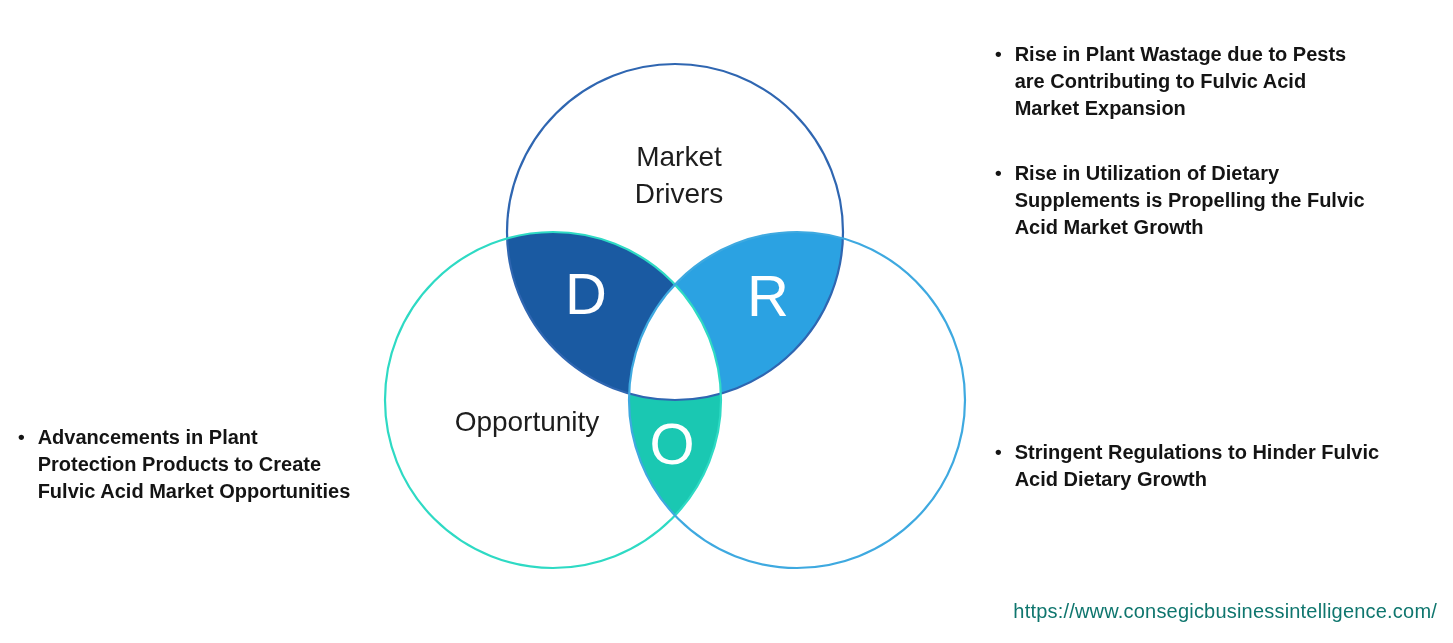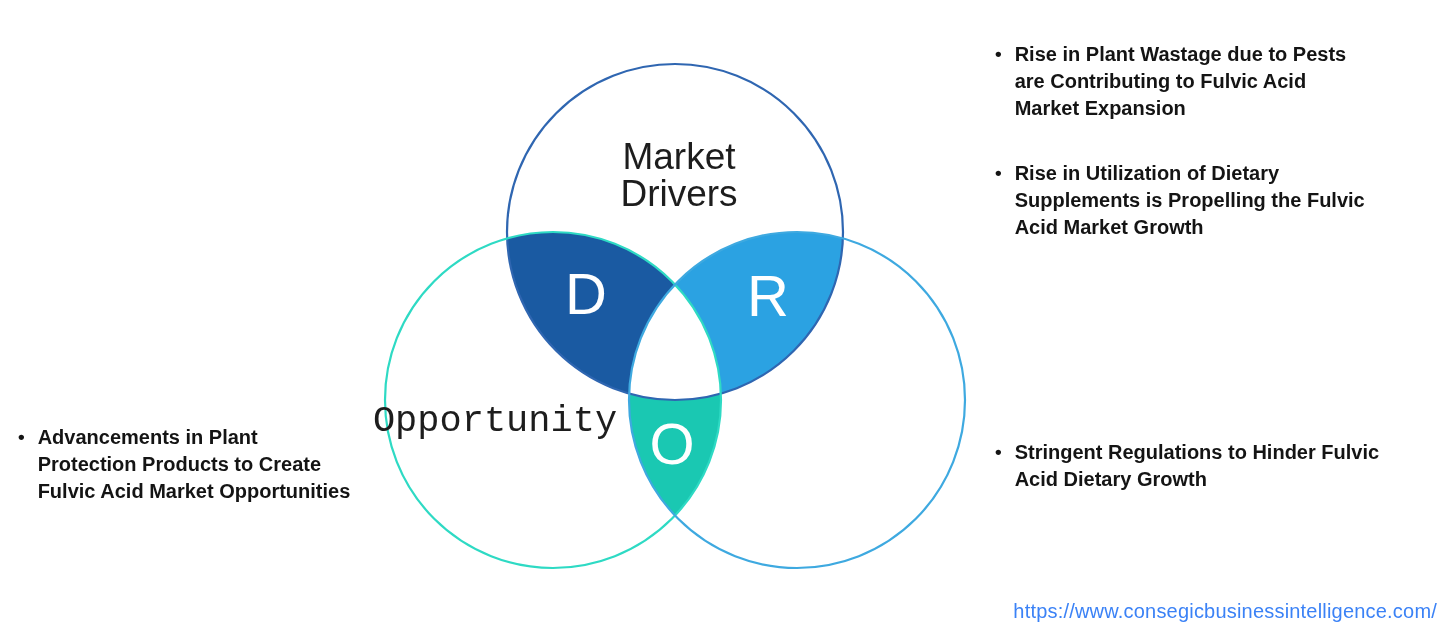--- a/index.html
+++ b/index.html
@@ -24,21 +24,21 @@
     font-size: 58px;
     font-weight: 400;
     line-height: 1;
     user-select: none;
   }
   .circle-label {
     position: absolute;
     transform: translateX(-50%);
     text-align: center;
     color: #1d1d1d;
-    font-size: 37px;
+    font-size: 28px;
     line-height: 37px;
     font-weight: 400;
   }
   .circle-label.nowrap { white-space: nowrap; }
   .bullet {
     position: absolute;
     display: flex;
     align-items: flex-start;
     gap: 13px;
     color: #141414;
@@ -50,21 +50,21 @@
     font-size: 19px;
     line-height: 26px;
     flex: 0 0 auto;
   }
   .source-url {
     position: absolute;
     right: 16px;
     top: 600px;
     font-size: 20px;
     font-weight: 400;
-    color: #3b82f6;
+    color: #0f766e;
     letter-spacing: 0.2px;
   }
 </style>
 </head>
 <body>
 
 <div class="stage">
 
   <svg class="venn" viewBox="0 0 1453 643" aria-hidden="true">
 
@@ -77,21 +77,21 @@
     <circle cx="675" cy="232" r="168" fill="none" stroke-width="2.2" stroke="#2F66B1"></circle>
     <circle cx="553" cy="400" r="168" fill="none" stroke-width="2.2" stroke="#2EDAC4"></circle>
     <circle cx="797" cy="400" r="168" fill="none" stroke-width="2.2" stroke="#3EA9E0"></circle>
   </svg>
 
   <div class="region-letter" style="left:586px; top:294px;">D</div>
   <div class="region-letter" style="left:768px; top:296px;">R</div>
   <div class="region-letter" style="left:672px; top:444px;">O</div>
 
   <div class="circle-label" style="left:679px; top:138px; width:150px;">Market Drivers</div>
-  <div class="circle-label nowrap" style="left:495px; top:403px;font-family:Liberation Mono, monospace;">Opportunity</div>
+  <div class="circle-label nowrap" style="left:527px; top:403px;">Opportunity</div>
 
   <div class="bullet" style="left:18px; top:424px; width:340px;">
     <span class="dot">•</span>
     <span>Advancements in Plant Protection Products to Create Fulvic Acid Market Opportunities</span>
   </div>
 
   <div class="bullet" style="left:995px; top:41px; width:380px;">
     <span class="dot">•</span>
     <span>Rise in Plant Wastage due to Pests are Contributing to Fulvic Acid Market Expansion</span>
   </div>

